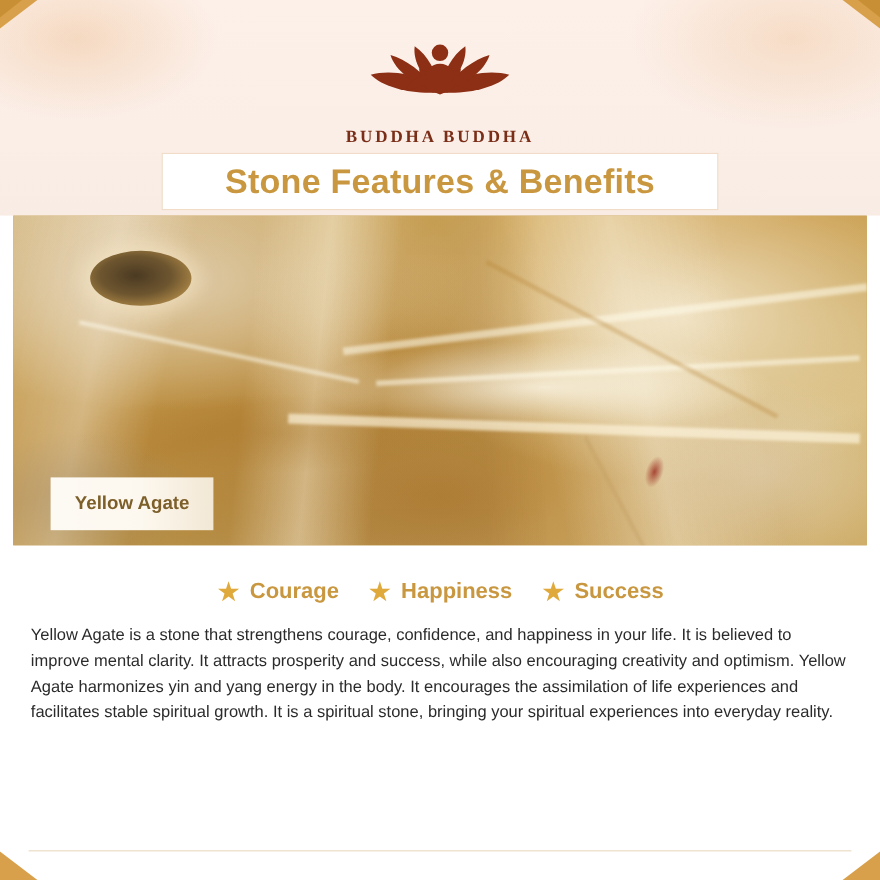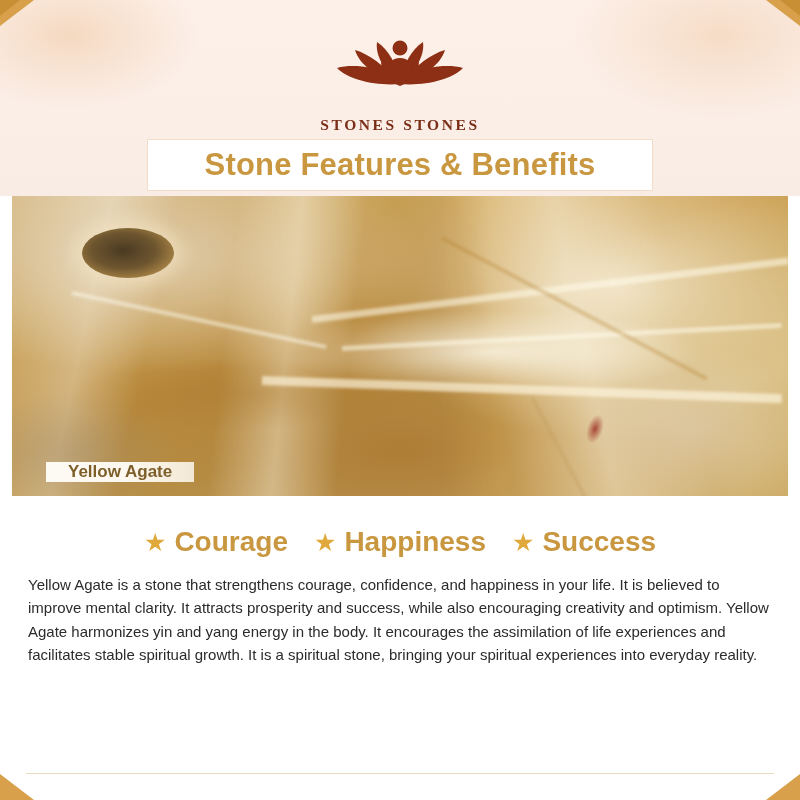--- a/index.html
+++ b/index.html
@@ -179,21 +179,21 @@
     left: 575px; top: 218px;
     width: 16px; height: 30px;
     background: radial-gradient(ellipse at center, rgba(150,30,20,0.75), rgba(150,30,20,0) 70%);
     transform: rotate(18deg);
   }
 
   .stone-label {
     position: absolute;
     left: 34px;
     bottom: 14px;
-    height: 20px;
+    height: 48px;
     padding: 0 22px 0 22px;
     display: flex;
     align-items: center;
     background: linear-gradient(90deg, #fdfaf4 0%, #fdf8ef 55%, rgba(253,248,239,0.85) 100%);
     z-index: 3;
   }
   .stone-label-text {
     font-size: 17px;
     font-weight: 700;
     color: #7d5f2a;
@@ -216,21 +216,21 @@
     display: flex;
     align-items: center;
     gap: 8px;
   }
   .star {
     color: #e0a93c;
     font-size: 25px;
     line-height: 1;
   }
   .benefit-label {
-    font-size: 28px;
+    font-size: 20px;
     font-weight: 700;
     color: #c9973f;
   }
 
   .description {
     font-size: 15px;
     line-height: 1.56;
     color: #2b2b2b;
     text-align: left;
     padding: 0 2px;
@@ -273,21 +273,21 @@
           <path d="M85 62 C96 58 104 48 104 38 C94 42 87 51 85 60 Z"></path>
 
           <circle cx="85" cy="24" r="7.5"></circle>
 
           <path d="M85 34 C77 34 72 40 71 47 C70 53 73 58 78 60 L92 60 C97 58 100 53 99 47 C98 40 93 34 85 34 Z"></path>
 
           <path d="M72 44 C62 46 56 52 54 58 C62 57 68 54 74 51 Z"></path>
           <path d="M98 44 C108 46 114 52 116 58 C108 57 102 54 96 51 Z"></path>
         </g>
       </svg>
-      <div class="brand-name">STONES STONES</div>
+      <div class="brand-name">BUDDHA BUDDHA</div>
     </div>
 
     <div class="title-bar">
       <span class="title-text">Stone Features &amp; Benefits</span>
     </div>
   </div>
 
   <div class="stone-band">
     <div class="stone-img">
       <div class="stone-l1"></div>

